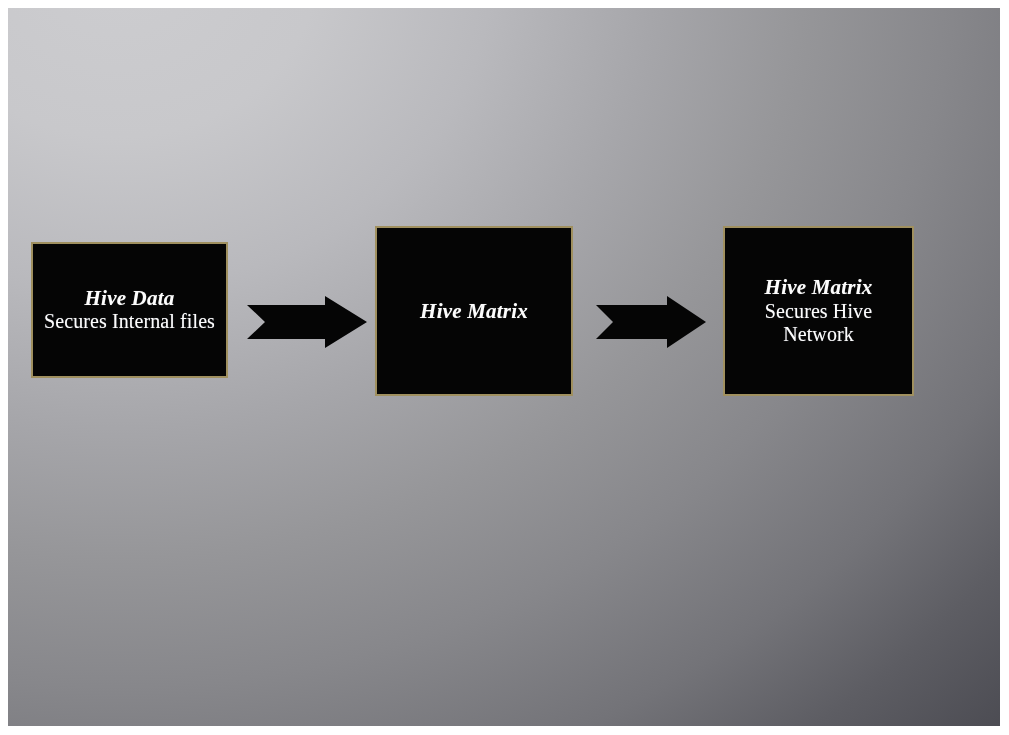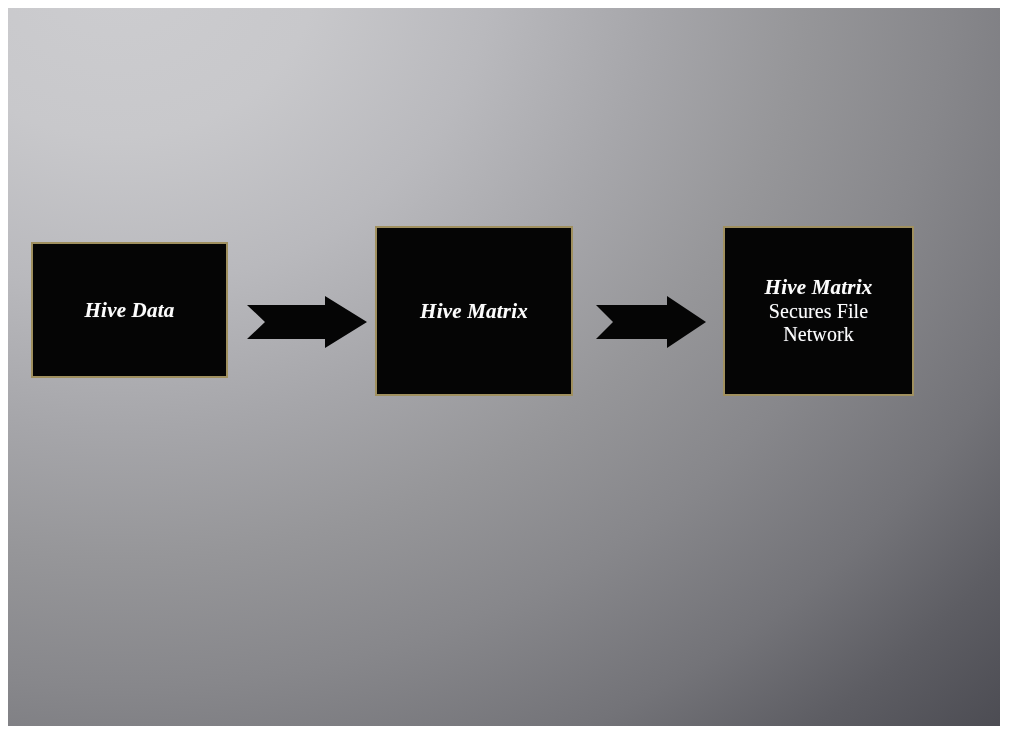--- a/index.html
+++ b/index.html
@@ -97,37 +97,38 @@
   .connector-arrow svg { display: block; width: 100%; height: 100%; }
 </style>
 </head>
 <body>
 
 <div id="diagram-frame">
   <div id="diagram-canvas">
 
     <div class="node-box" id="node-1">
       <div class="node-title">Hive Data</div>
+      <div class="node-subtitle">Secures Internal files</div>
     </div>
 
     <div class="connector-arrow" id="arrow-1">
       <svg viewBox="0 0 120 52" preserveAspectRatio="none" aria-hidden="true">
         <path d="M0,9 L18,26 L0,43 L78,43 L78,52 L120,26 L78,0 L78,9 Z" fill="#050505"></path>
       </svg>
     </div>
 
     <div class="node-box" id="node-2">
       <div class="node-title">Hive Matrix</div>
     </div>
 
     <div class="connector-arrow" id="arrow-2">
       <svg viewBox="0 0 110 52" preserveAspectRatio="none" aria-hidden="true">
         <path d="M0,9 L17,26 L0,43 L71,43 L71,52 L110,26 L71,0 L71,9 Z" fill="#050505"></path>
       </svg>
     </div>
 
     <div class="node-box" id="node-3">
       <div class="node-title">Hive Matrix</div>
-      <div class="node-subtitle">Secures File Network</div>
+      <div class="node-subtitle">Secures Hive Network</div>
     </div>
 
   </div>
 </div>
 
 </body></html>

